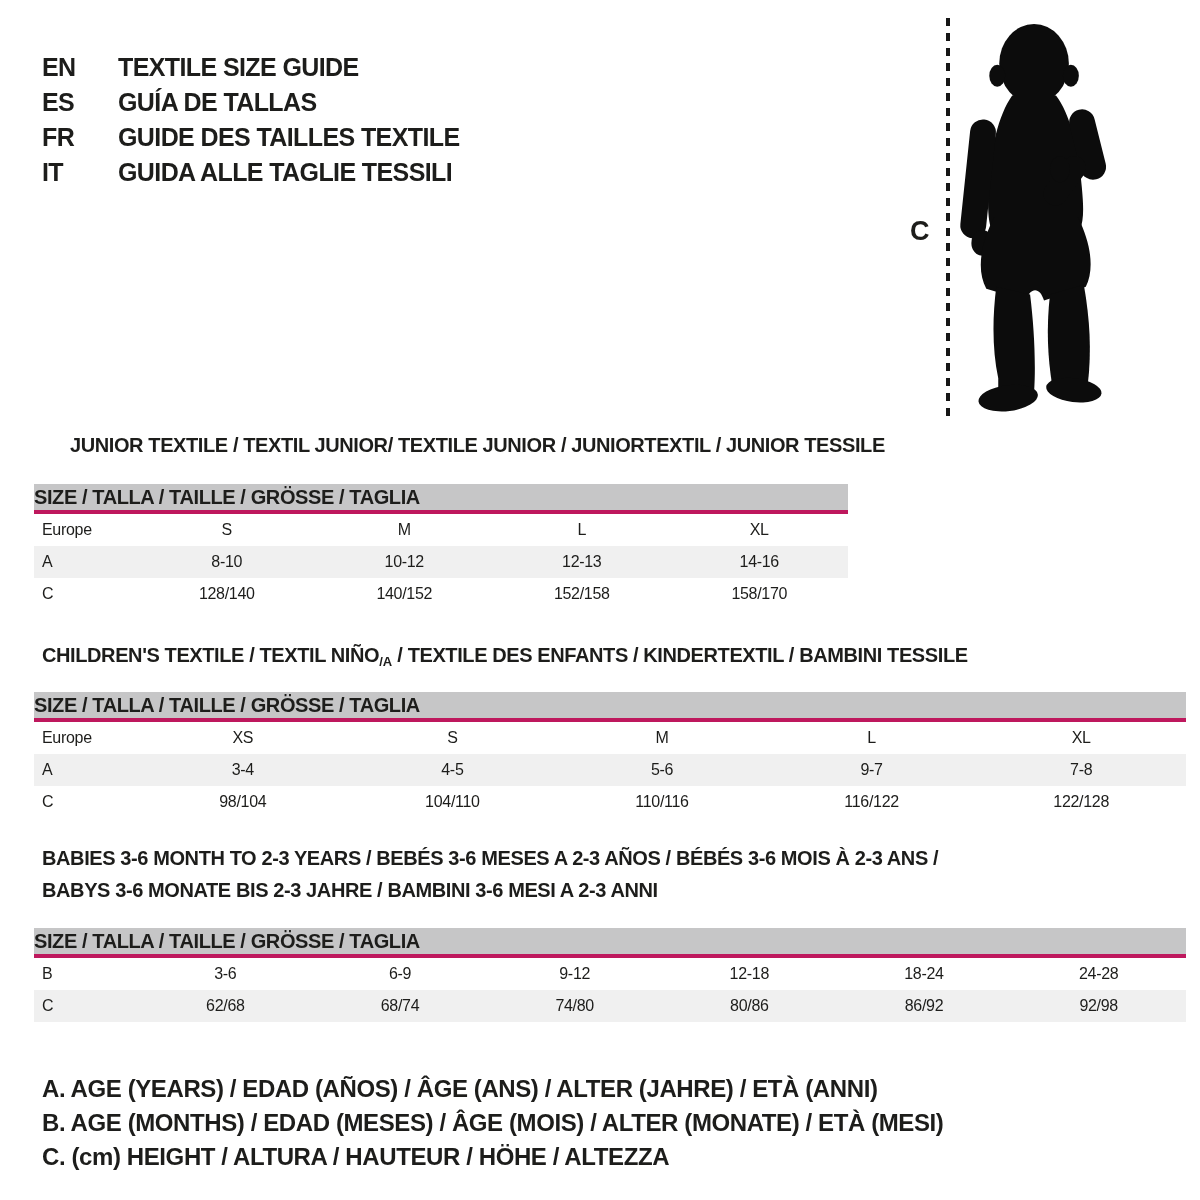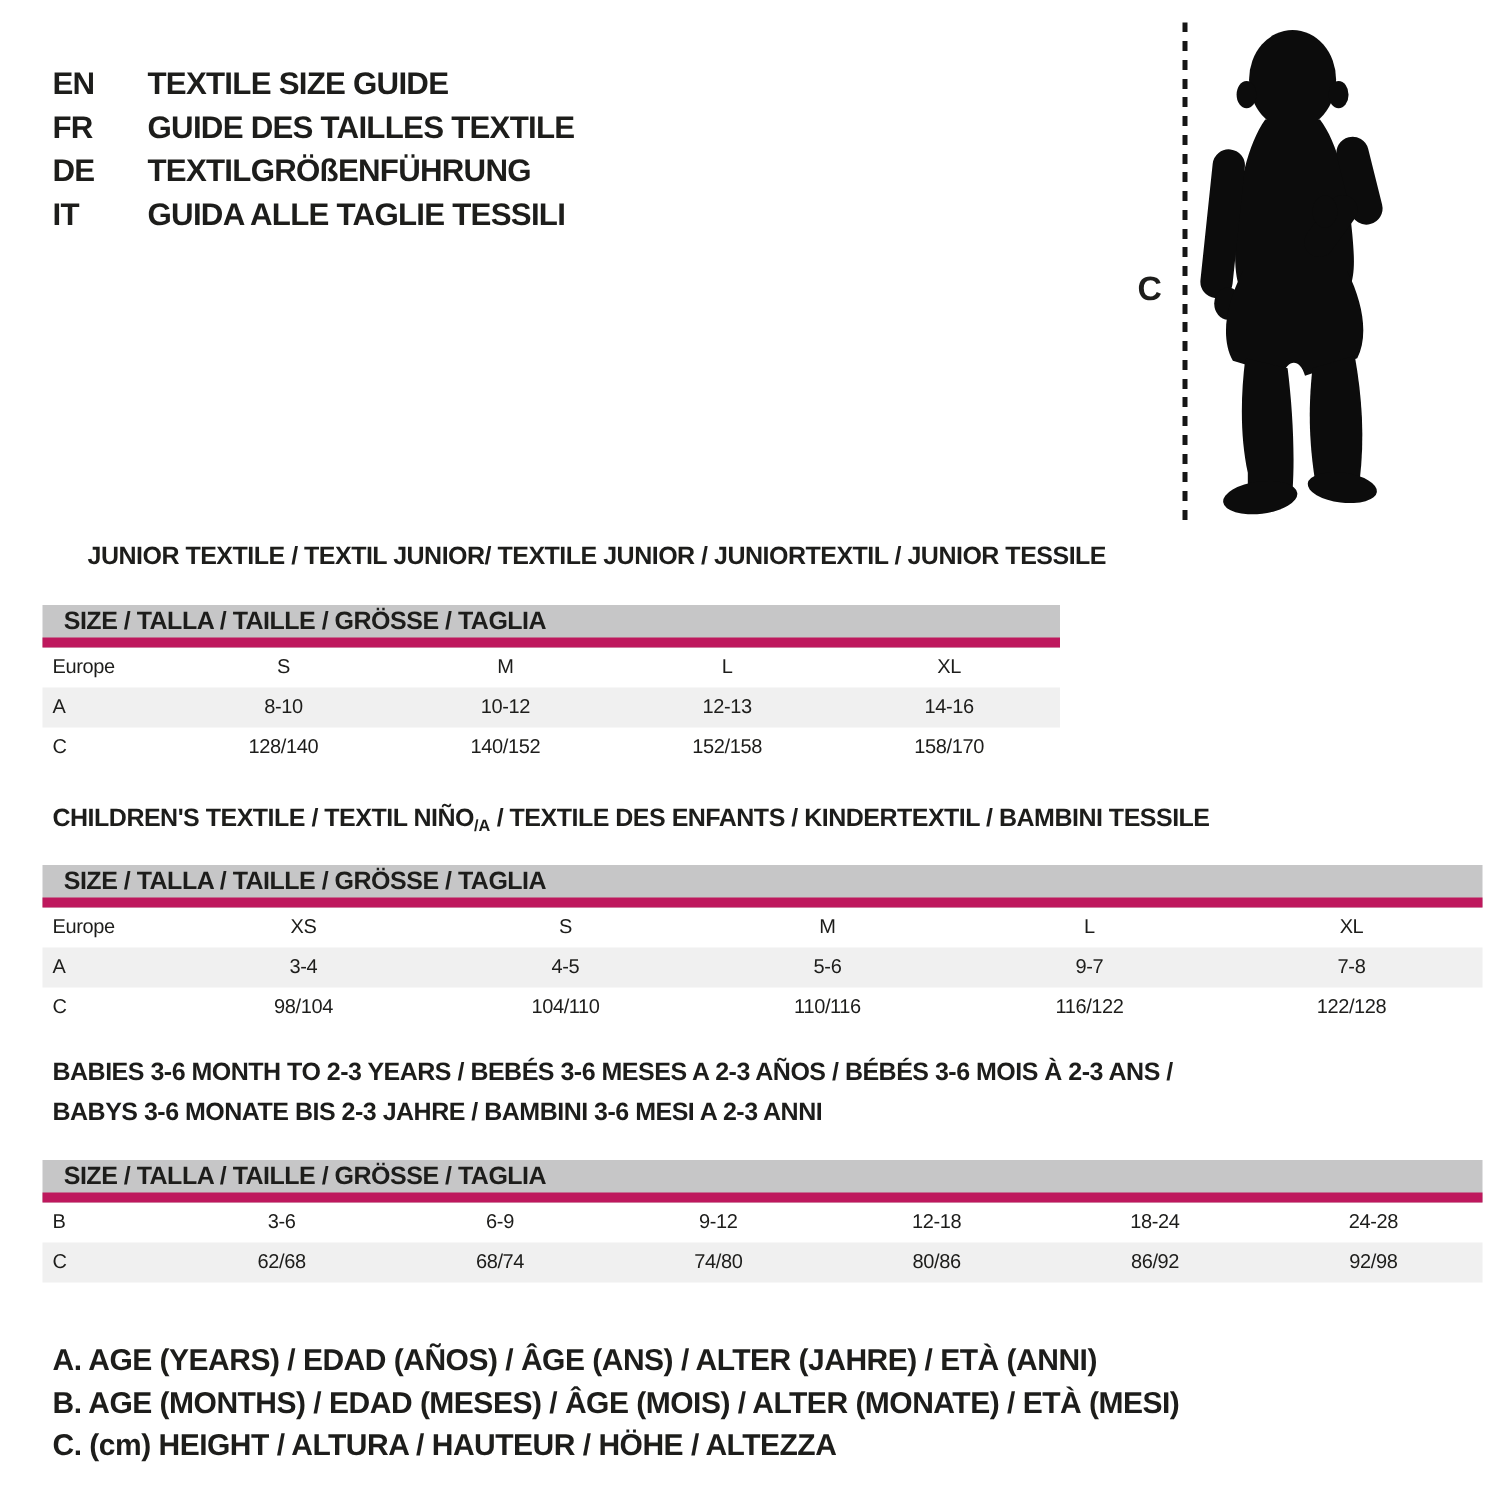--- a/index.html
+++ b/index.html
@@ -24,22 +24,22 @@
     letter-spacing:-0.4px;white-space:nowrap;}
   .h-junior{top:434px;margin-left:28px;}
   .h-children{top:644px;text-align:right;}
   .h-babies{top:842px;line-height:32px;}
   .sub{font-size:13px;vertical-align:-4px;letter-spacing:0;}
   
   .tbl{position:absolute;left:34px;}
   .t-junior{top:484px;width:814px;}
   .t-children{top:692px;width:1152px;}
   .t-babies{top:928px;width:1152px;}
-  .size-bar{height:26px;background:#c6c6c7;border-bottom:8px solid #be185d;
-    display:flex;align-items:center;padding-left:17px;
+  .size-bar{height:26px;background:#c6c6c7;border-bottom:4px solid #be185d;
+    display:flex;align-items:center;padding-left:0;
     font-weight:700;font-size:20px;letter-spacing:-0.4px;}
   .trow{display:grid;height:32px;align-items:center;font-size:16px;letter-spacing:-0.3px;}
   .t-junior .trow{grid-template-columns:104px repeat(4,1fr);}
   .t-children .trow{grid-template-columns:104px repeat(5,1fr);}
   .t-babies .trow{grid-template-columns:104px repeat(6,1fr);}
   .alt{background:#f0f0f0;}
   .lab{padding-left:8px;}
   .val{text-align:center;}
   
   .legend{position:absolute;left:42px;top:1072px;font-size:24px;font-weight:700;
@@ -47,26 +47,26 @@
 </style>
 </head>
 <body>
 
 <div class="langs">
   <div class="lang-row">
     <span class="lang-code">EN</span>
     <span class="lang-label">TEXTILE SIZE GUIDE</span>
   </div>
   <div class="lang-row">
+    <span class="lang-code">ES</span>
+    <span class="lang-label">GUÍA DE TALLAS</span>
+  </div>
+  <div class="lang-row">
     <span class="lang-code">FR</span>
     <span class="lang-label">GUIDE DES TAILLES TEXTILE</span>
-  </div>
-  <div class="lang-row">
-    <span class="lang-code">DE</span>
-    <span class="lang-label">TEXTILGRÖßENFÜHRUNG</span>
   </div>
   <div class="lang-row">
     <span class="lang-code">IT</span>
     <span class="lang-label">GUIDA ALLE TAGLIE TESSILI</span>
   </div>
 </div>
 
 <div class="measure-line"></div>
 <div class="figure-c">C</div>
 <svg class="baby-svg" viewBox="0 0 170 400" xmlns="http://www.w3.org/2000/svg" aria-hidden="true">

